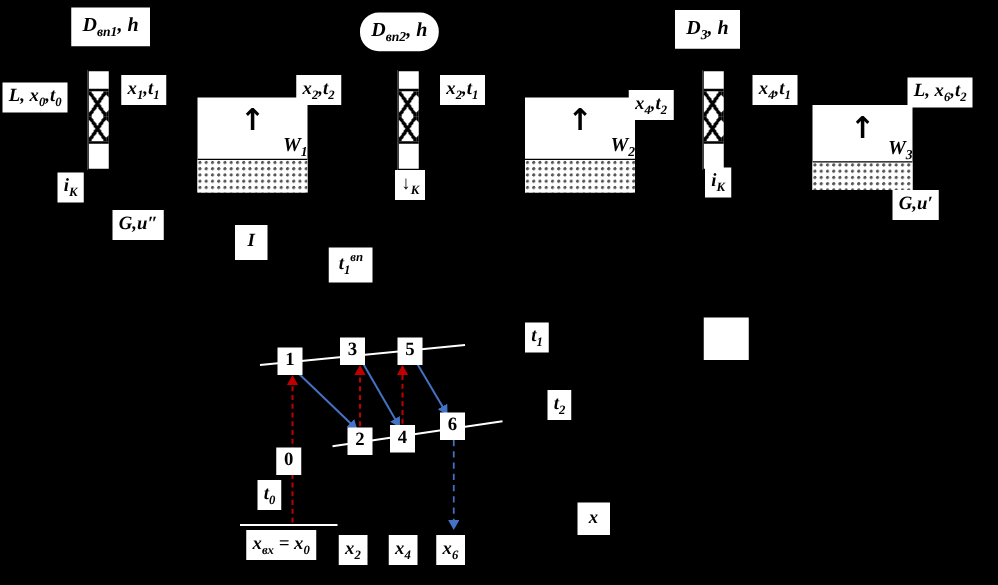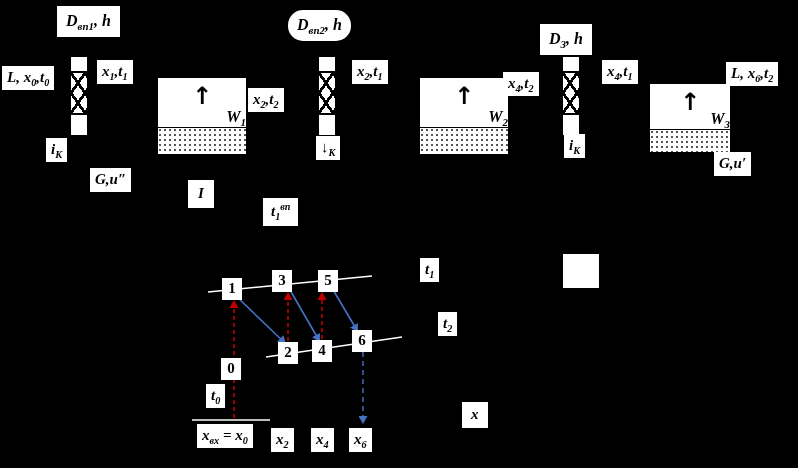--- a/index.html
+++ b/index.html
@@ -72,31 +72,31 @@
 
     <line x1="363" y1="352" x2="363" y2="424" style="stroke:var(--blue_arrow,#4472c4)" stroke-width="1.4" stroke-dasharray="5 4" marker-end="url(#mb)"></line>
   </svg>
 
   <div class="lbl big" style="left:57px;top:6px;">
     <span>D</span><sub>вп1</sub><span>, h</span>
   </div>
   <div class="lbl big" style="left:288px;top:10px;border-radius:15px;">
     <span>D</span><sub>вп2</sub><span>, h</span>
   </div>
-  <div class="lbl big" style="left:540px;top:24px;">
+  <div class="lbl big" style="left:540px;top:8px;">
     <span>D</span><sub>3</sub><span>, h</span>
   </div>
 
   <div class="lbl" style="left:2px;top:66px;">
     <span>L, x</span><sub>0</sub><span>,t</span><sub>0</sub>
   </div>
   <div class="lbl" style="left:97px;top:60px;">
     <span>x</span><sub>1</sub><span>,t</span><sub>1</sub>
   </div>
-  <div class="lbl" style="left:248px;top:60px;margin-top:28px;">
+  <div class="lbl" style="left:237px;top:60px;">
     <span>x</span><sub>2</sub><span>,t</span><sub>2</sub>
   </div>
   <div class="lbl" style="left:352px;top:60px;">
     <span>x</span><sub>2</sub><span>,t</span><sub>1</sub>
   </div>
   <div class="lbl" style="left:503px;top:72px;">
     <span>x</span><sub>4</sub><span>,t</span><sub>2</sub>
   </div>
   <div class="lbl" style="left:602px;top:60px;">
     <span>x</span><sub>4</sub><span>,t</span><sub>1</sub>

